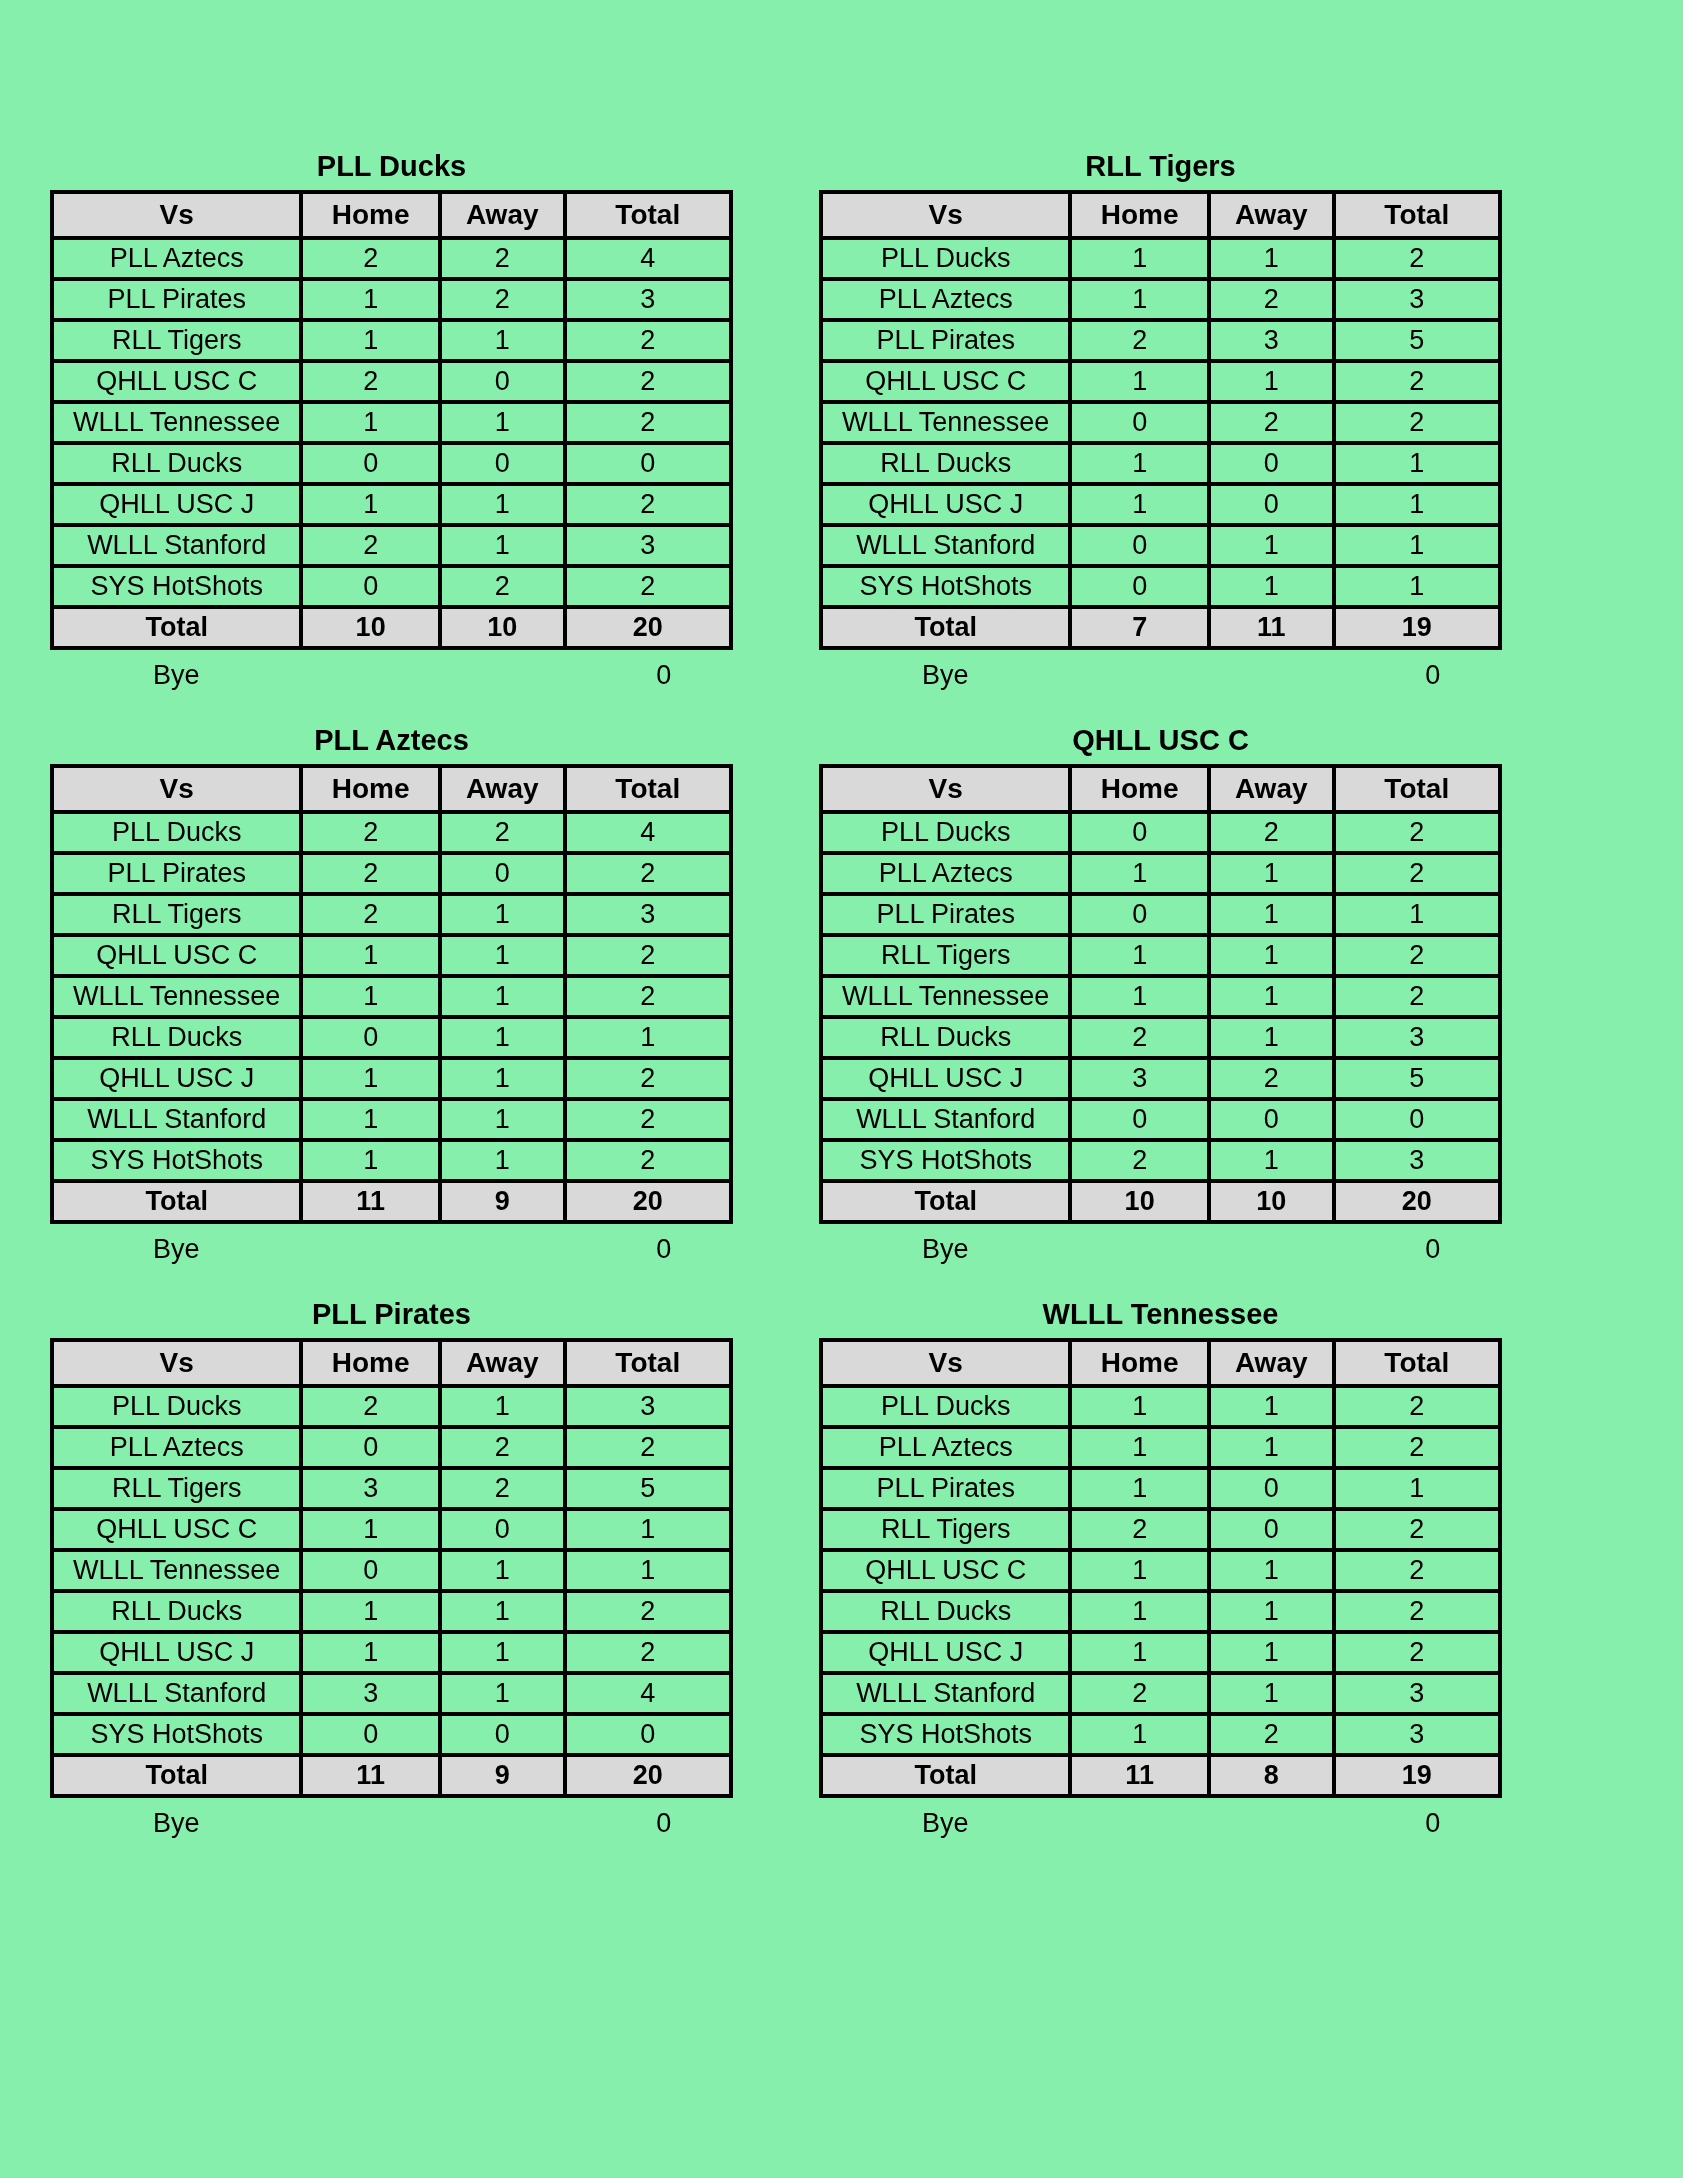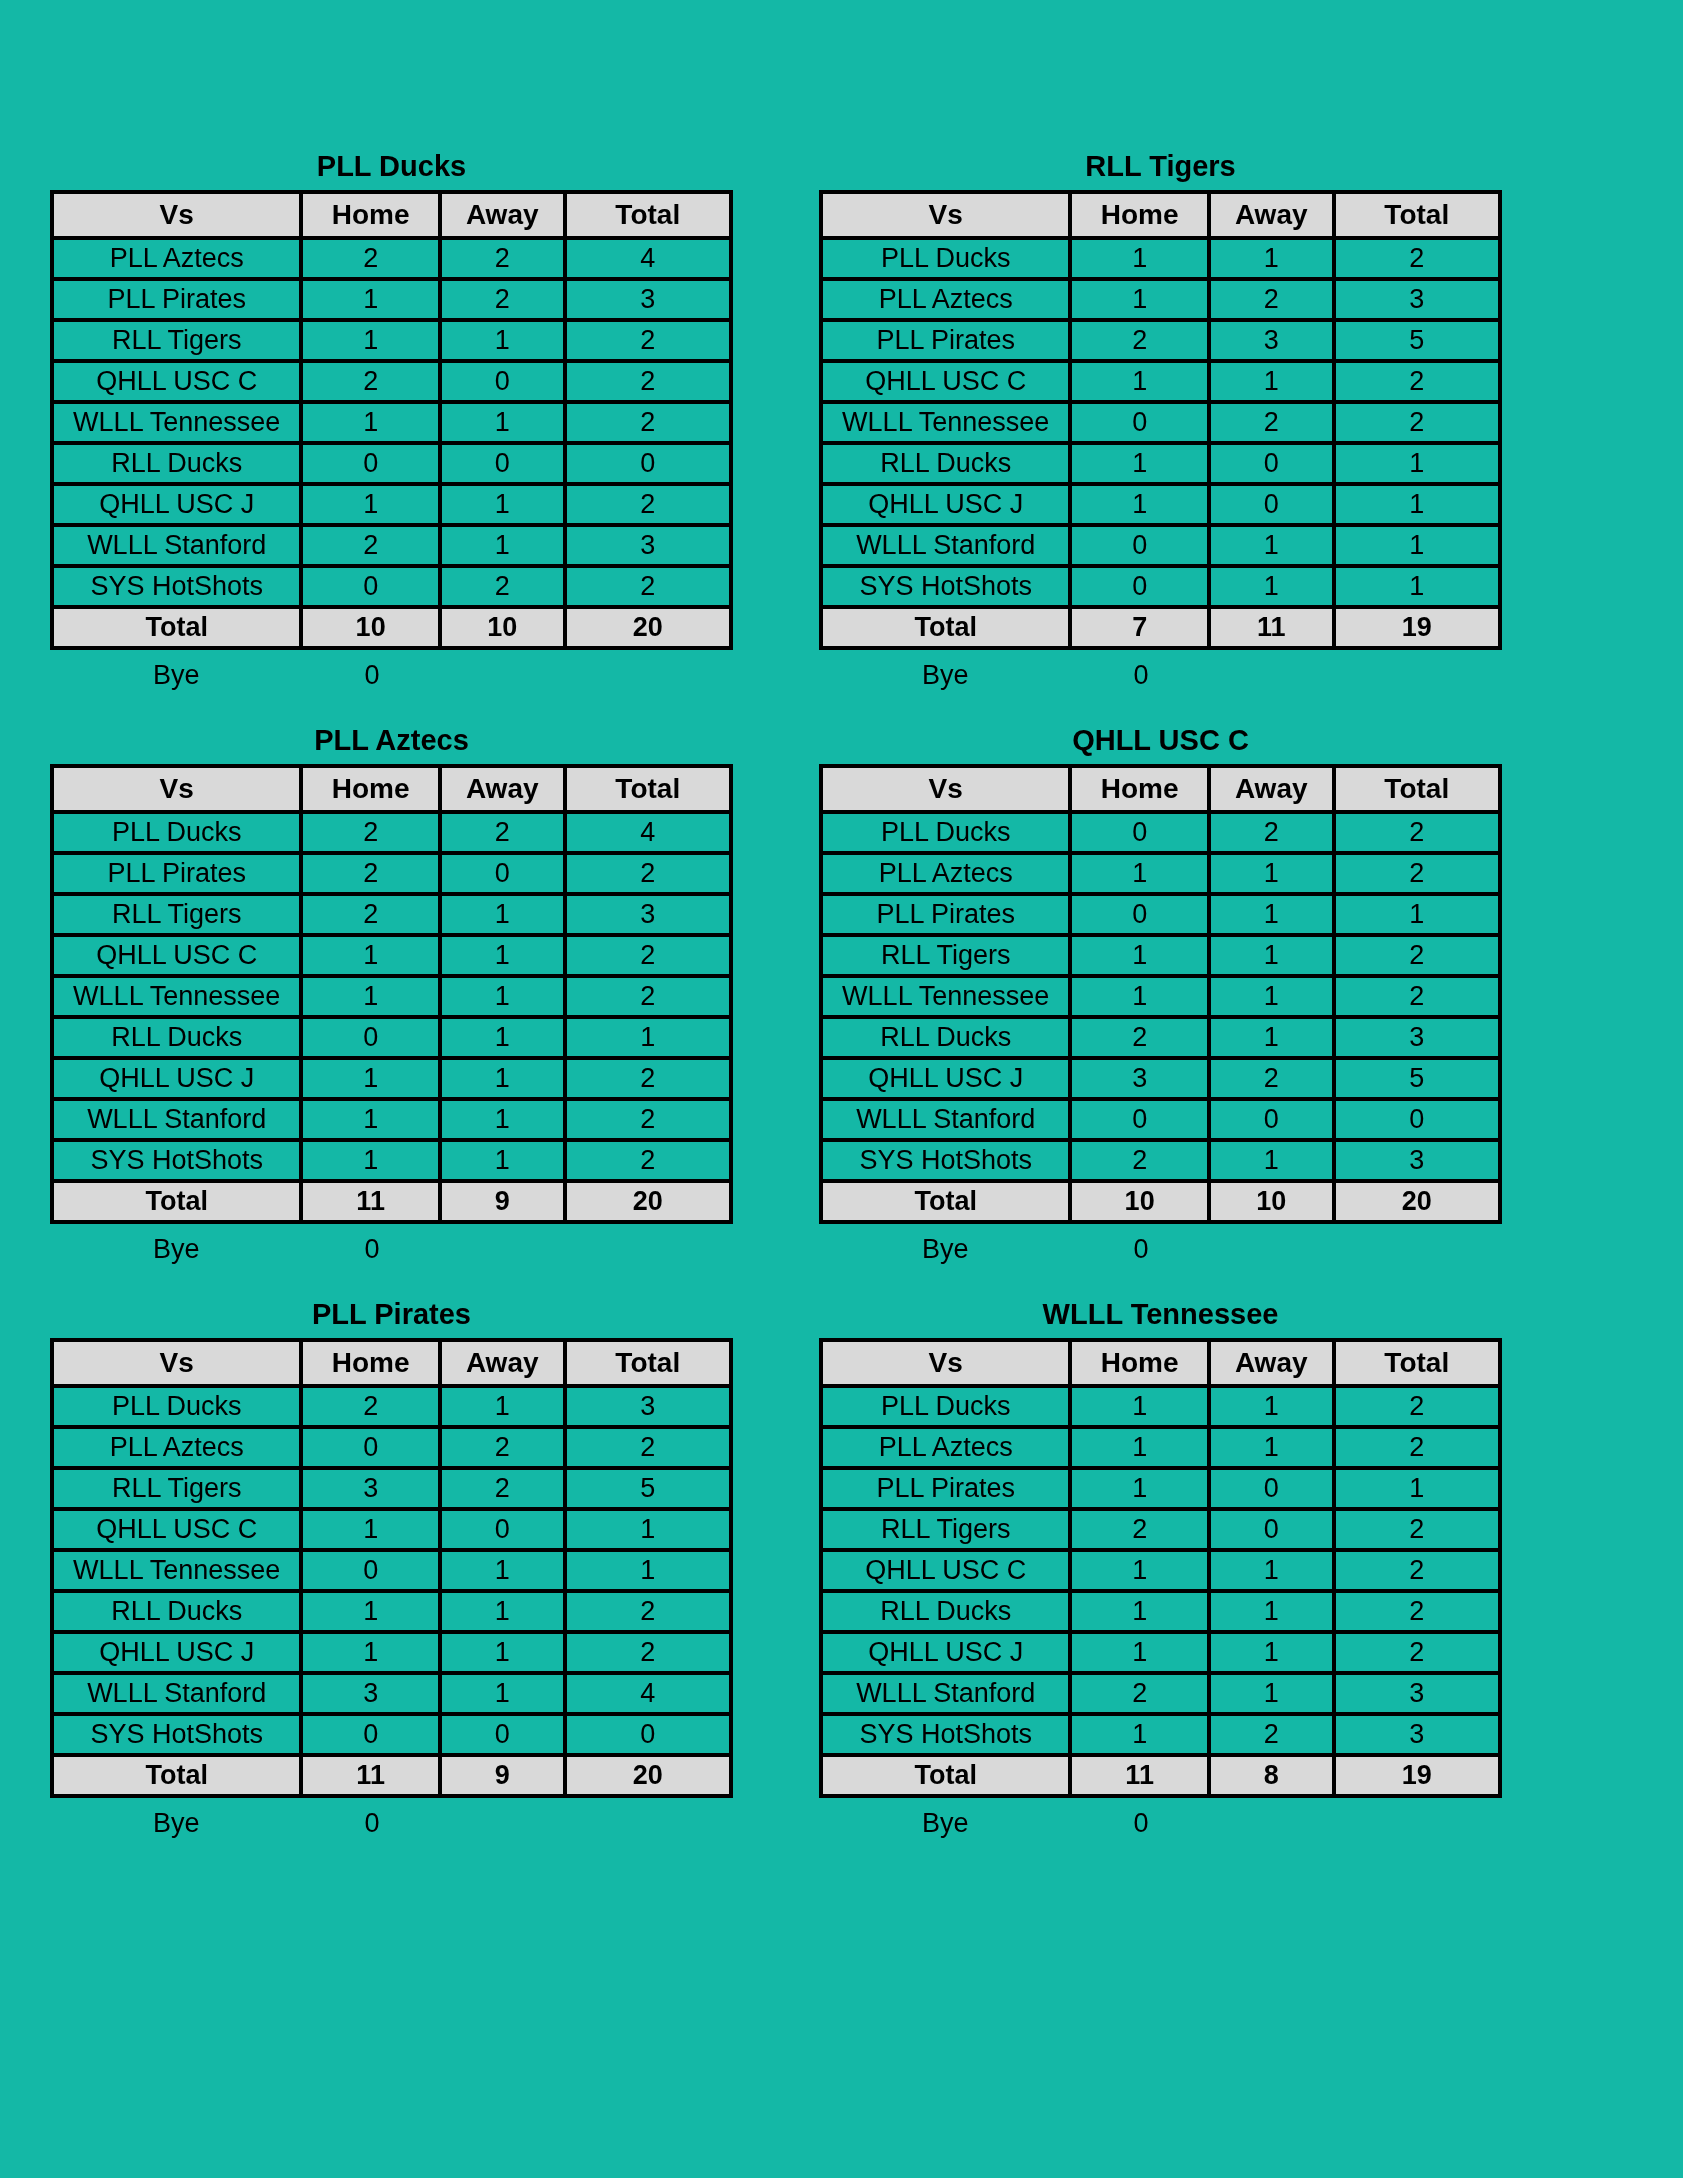--- a/index.html
+++ b/index.html
@@ -1,20 +1,20 @@
 <!DOCTYPE html>
 <html><head>
 <meta charset="utf-8">
 <style>
   html,body { margin:0; padding:0; }
   .page {
     position:relative;
     width:1683px;
     height:2178px;
-    background:#14b8a6;
+    background:#86efac;
     font-family:"Liberation Sans", sans-serif;
     color:#000000;
     overflow:hidden;
   }
   .group { position:absolute; width:683px; }
   .g0 { left:50px;  top:149px; }
   .g1 { left:819px; top:149px; }
   .g2 { left:50px;  top:723px; }
   .g3 { left:819px; top:723px; }
   .g4 { left:50px;  top:1297px; }
@@ -60,20 +60,21 @@
   .c1 { width:20.3%; }
   .c2 { width:18.2%; }
   .c3 { width:24.5%; }
 
   .bye-row {
     display:flex;
     margin-top:4px;
     font-size:27px;
     height:42px;
     line-height:42px;
+    justify-content:space-between;
   }
   .bye-label { width:37%;   text-align:center; }
   .bye-value { width:20.3%; text-align:center; }
 </style>
 </head>
 <body>
 
 <div class="page">
   <section class="group g0">
       <h2 class="title">PLL Ducks</h2>

